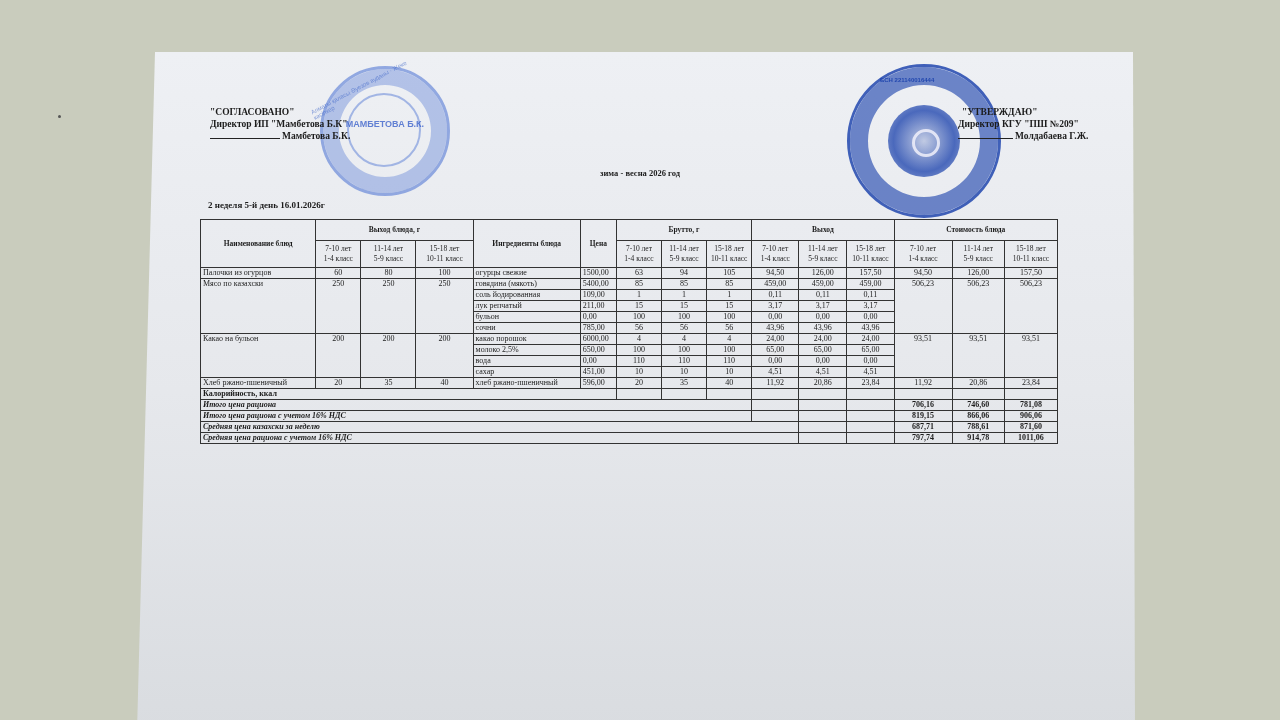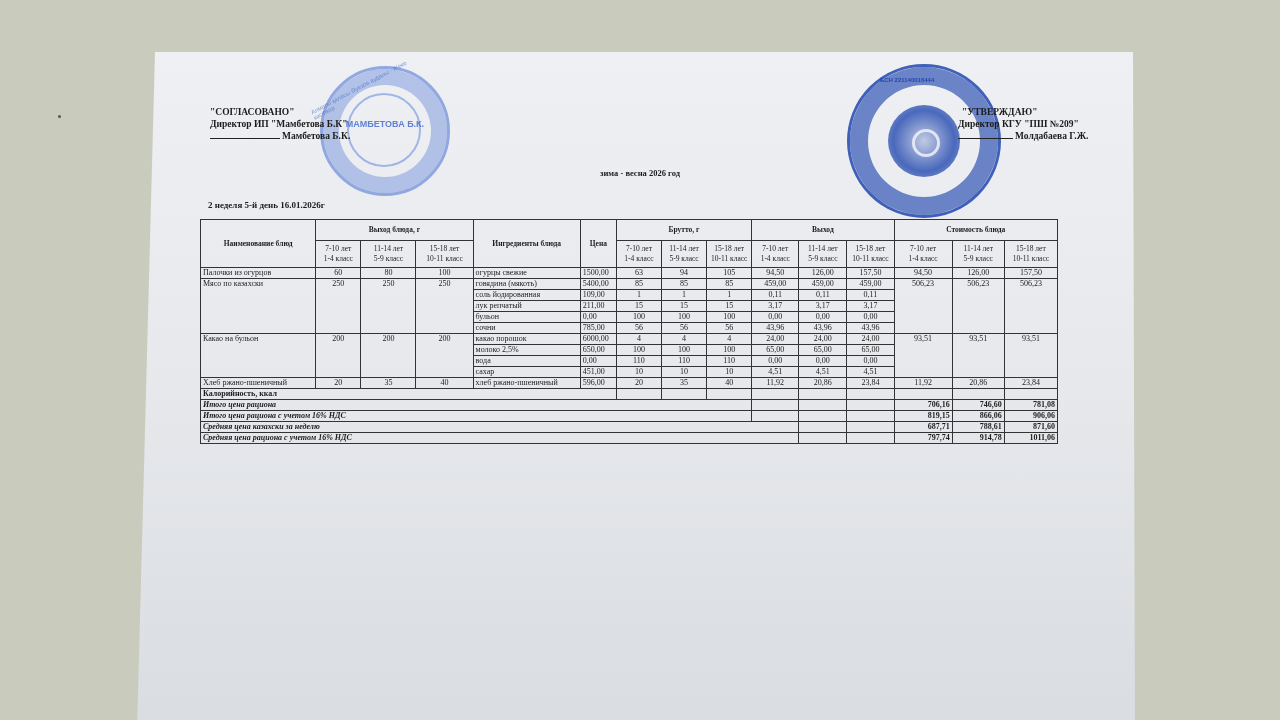--- a/index.html
+++ b/index.html
@@ -51,21 +51,21 @@
     white-space: nowrap; overflow: hidden; font-weight: normal;
   }
   table.menu th { font-weight: bold; text-align: center; font-size: 7.5px; line-height: 10px; }
   table.menu th.top { height: 20px; margin-top: 8px; }
   table.menu th.sub { height: 26px; font-weight: normal; }
   .c { text-align: center; }
   .r { text-align: left; }
   td.name { text-align: left; vertical-align: top; margin-left: 36px; }
   td.vt { vertical-align: top; }
   tr.summary td { font-style: italic; font-weight: bold; }
-  tr.summary td.num { font-style: normal; text-align: right; }
+  tr.summary td.num { font-style: normal; text-align: center; }
   tr.kcal td { font-weight: bold; }
 </style>
 </head>
 <body>
 
 <div class="bg-dot"></div>
 <div class="paper"></div>
 
 <div class="doc">
 

